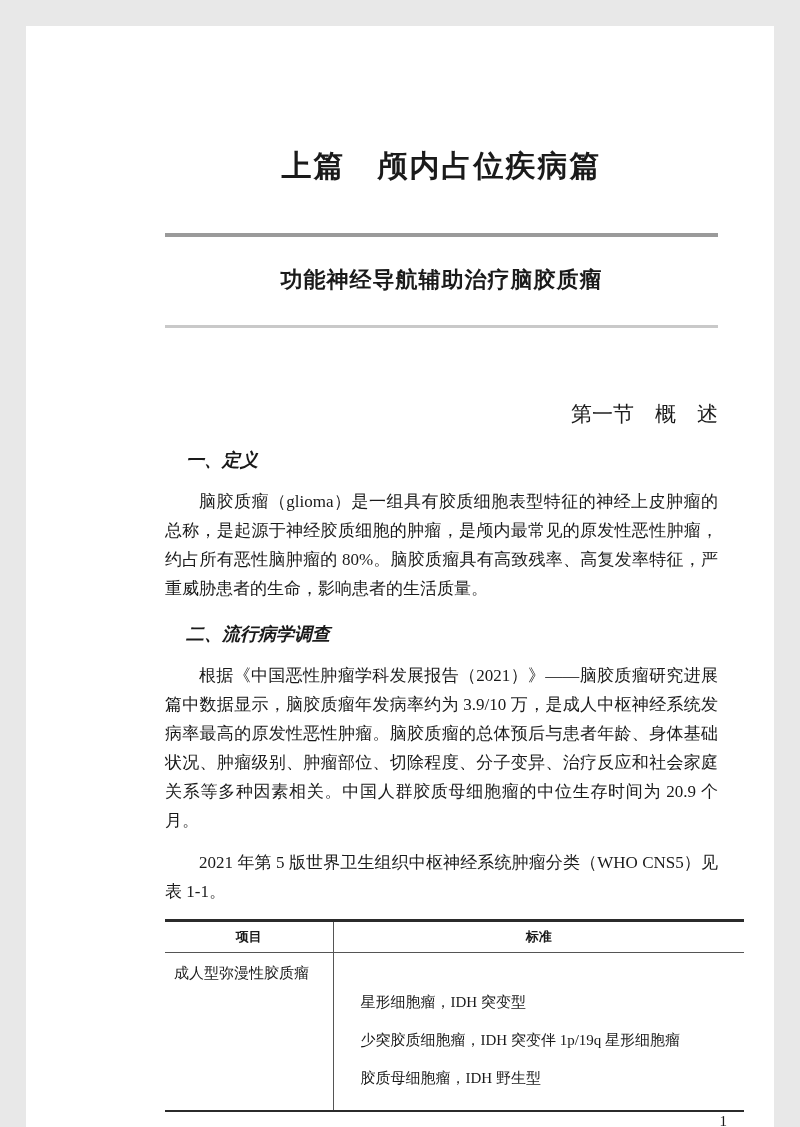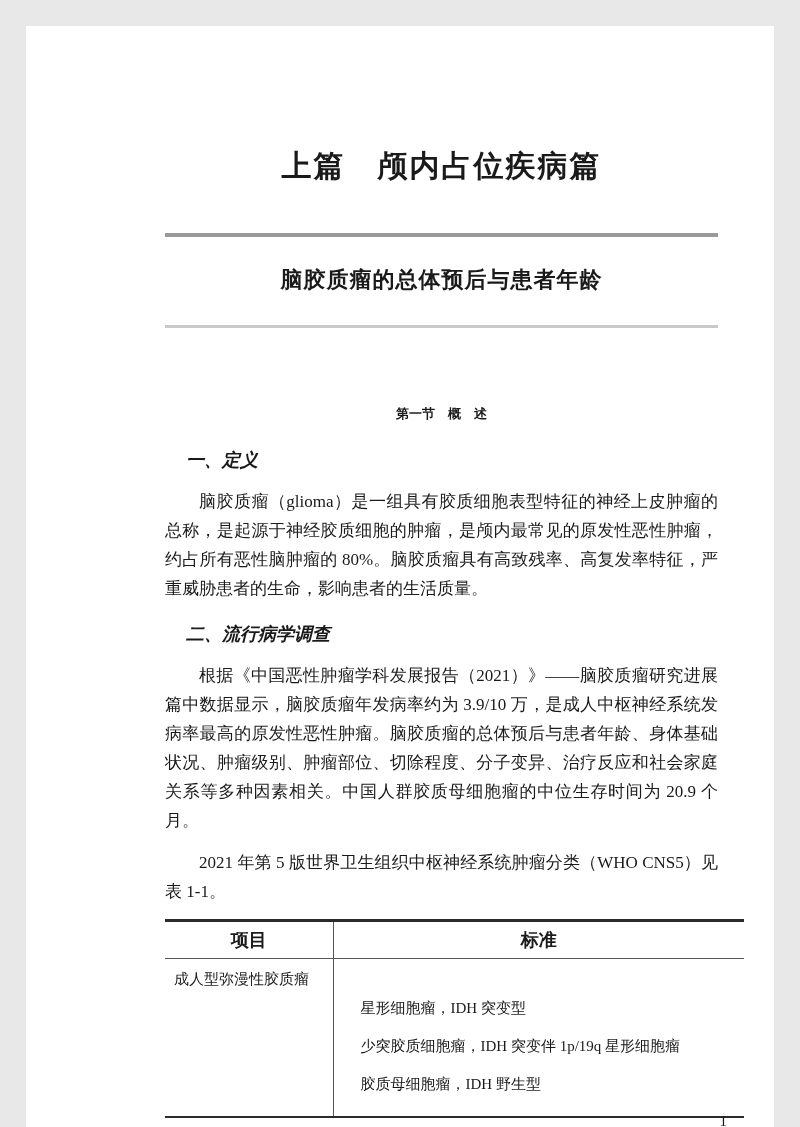--- a/index.html
+++ b/index.html
@@ -40,24 +40,24 @@
     font-family: "Liberation Sans", "DejaVu Sans", sans-serif;
     font-weight: bold;
     font-size: 22px;
     line-height: 31px;
     letter-spacing: 1px;
   }
   .divider-bottom { height: 3px; background: #c9c9c9; margin-top: 30px; }
 
   .section-title {
     margin-top: 71px;
-    text-align: center;
-    font-size: 13px;
+    text-align: right;
+    font-size: 21px;
     line-height: 30px;
-    font-weight: bold;
+    font-weight: normal;
   }
   .subheading {
     margin: 17px 0 4px 34px;
     font-size: 18px;
     line-height: 28px;
     font-weight: bold;
     font-style: italic;
   }
   .para {
     font-size: 17px;
@@ -78,21 +78,21 @@
   table.who-table {
     width: 100%;
     border-collapse: collapse;
     margin-top: 7px;
     border-top: 3px solid #2b2b2b;
     border-bottom: 2px solid #2b2b2b;
   }
   table.who-table th {
     font-family: "Liberation Sans", "DejaVu Sans", sans-serif;
     font-weight: bold;
-    font-size: 18px;
+    font-size: 13px;
     padding: 6px 4px;
     text-align: center;
     border-bottom: 1px solid #555;
   }
   th.col-item, td.cell-item { width: 168px; border-right: 1px solid #555; }
   td.cell-item {
     vertical-align: top;
     padding: 8px 8px 6px 9px;
     font-size: 15px;
     line-height: 25px;
@@ -116,21 +116,21 @@
 </head>
 <body>
 
 <div class="page">
   <div class="content">
 
     <div class="part-title">上篇　颅内占位疾病篇</div>
 
     <div class="divider-top"></div>
 
-    <div class="chapter-title">脑胶质瘤的总体预后与患者年龄</div>
+    <div class="chapter-title">功能神经导航辅助治疗脑胶质瘤</div>
 
     <div class="divider-bottom"></div>
 
     <div class="section-title">第一节　概　述</div>
 
     <div class="subheading">一、定义</div>
     <p class="para">脑胶质瘤（glioma）是一组具有胶质细胞表型特征的神经上皮肿瘤的总称，是起源于神经胶质细胞的肿瘤，是颅内最常见的原发性恶性肿瘤，约占所有恶性脑肿瘤的 80%。脑胶质瘤具有高致残率、高复发率特征，严重威胁患者的生命，影响患者的生活质量。</p>
 
     <div class="subheading">二、流行病学调查</div>
     <p class="para">根据《中国恶性肿瘤学科发展报告（2021）》——脑胶质瘤研究进展篇中数据显示，脑胶质瘤年发病率约为 3.9/10 万，是成人中枢神经系统发病率最高的原发性恶性肿瘤。脑胶质瘤的总体预后与患者年龄、身体基础状况、肿瘤级别、肿瘤部位、切除程度、分子变异、治疗反应和社会家庭关系等多种因素相关。中国人群胶质母细胞瘤的中位生存时间为 20.9 个月。</p>

